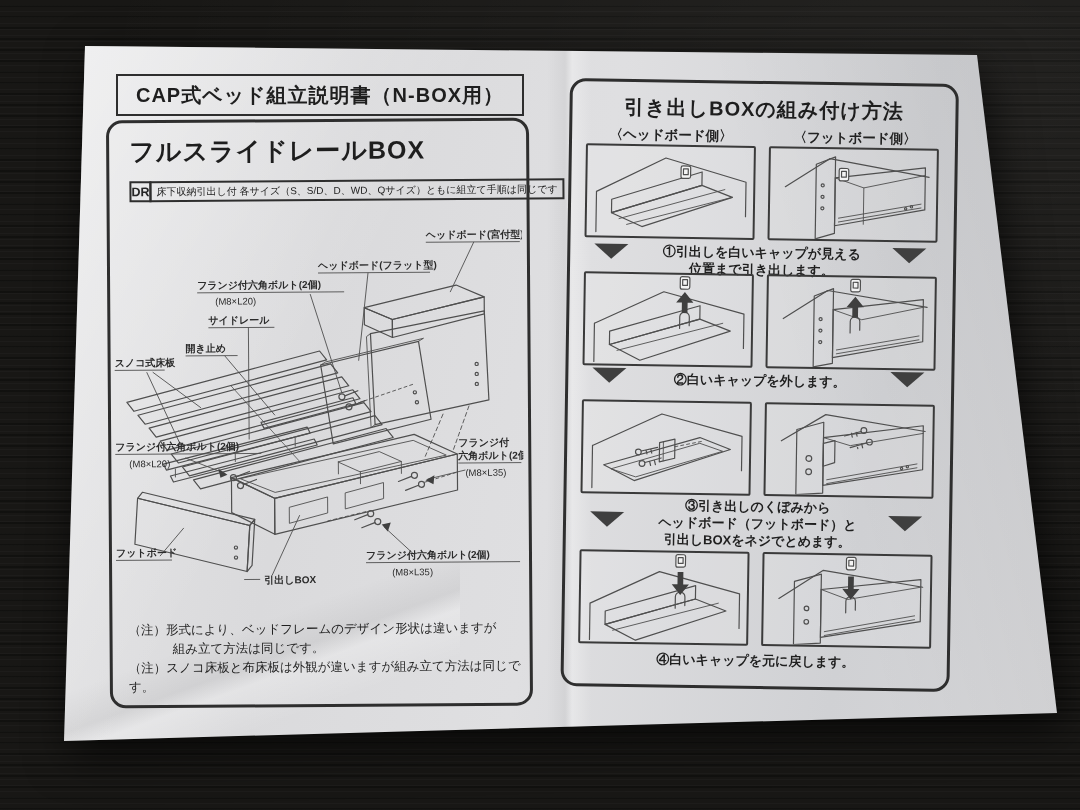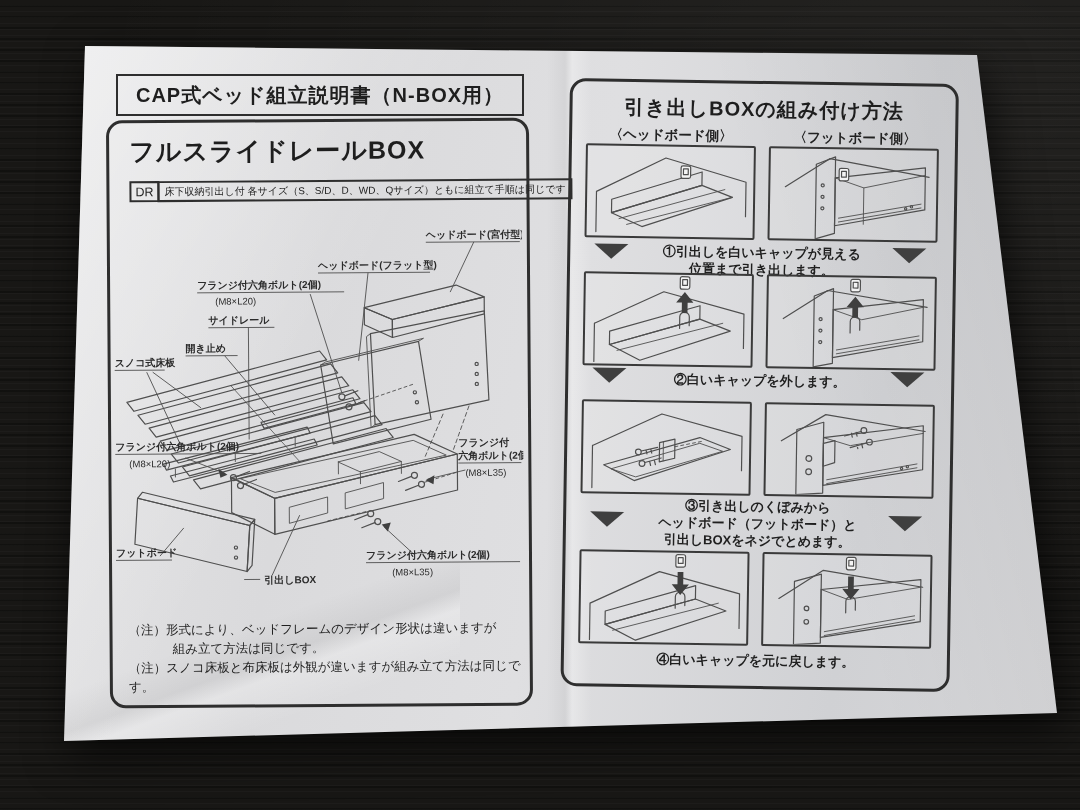--- a/index.html
+++ b/index.html
@@ -24,22 +24,22 @@
   .crease.c2{left:60px;top:560px;width:400px;height:190px;
     background:linear-gradient(160deg,transparent 40%,rgba(0,0,0,0.05) 52%,rgba(255,255,255,0.25) 58%,transparent 72%);}
   .titlebox{position:absolute;left:116px;top:74px;width:404px;height:38px;
     border:2.5px solid #2e2e2e;display:flex;align-items:center;justify-content:center;
     font-size:20px;font-weight:bold;letter-spacing:1px;color:#1e1e1e;}
   .panel{position:absolute;border:3px solid #2e2e2e;border-radius:16px;}
   .lpanel{left:108px;top:119px;width:417px;height:582px;transform:rotate(-0.4deg);}
   .rpanel{left:570px;top:78px;width:383px;height:602px;transform:rotate(0.9deg);transform-origin:top left;}
   .pname{position:absolute;left:20px;top:12px;font-size:25px;font-weight:bold;letter-spacing:1px;color:#1e1e1e;}
   .drrow{position:absolute;left:20px;top:58px;display:flex;align-items:stretch;}
-  .drbadge{border:2px solid #2e2e2e;width:30px;height:21px;box-sizing:border-box;
-    display:flex;align-items:center;justify-content:center;font-size:12.5px;font-weight:normal;}
+  .drbadge{border:2px solid #2e2e2e;width:22px;height:21px;box-sizing:border-box;
+    display:flex;align-items:center;justify-content:center;font-size:12.5px;font-weight:bold;}
   .drnote{border:2px solid #2e2e2e;margin-left:-2px;height:21px;box-sizing:border-box;
     display:flex;align-items:center;padding:0 5px;font-size:10px;white-space:nowrap;color:#222;}
   .diagram{position:absolute;left:2px;top:92px;width:410px;height:404px;}
   .diagram text{font-family:"Liberation Sans",sans-serif;font-size:10px;fill:#2b2b2b;font-weight:600;}
   .diagram text.sz{font-size:9.5px;font-weight:500;}
   .notes{position:absolute;left:16px;top:498px;width:396px;font-size:12.5px;line-height:19px;color:#1f1f1f;}
   .notes .ind{padding-left:44px;}
   .rtitle{position:absolute;left:0;top:12px;width:100%;text-align:center;
     font-size:20px;font-weight:bold;letter-spacing:1px;color:#1e1e1e;}
   .colhead{position:absolute;top:44px;width:186px;text-align:center;font-size:13.5px;font-weight:600;color:#222;}

